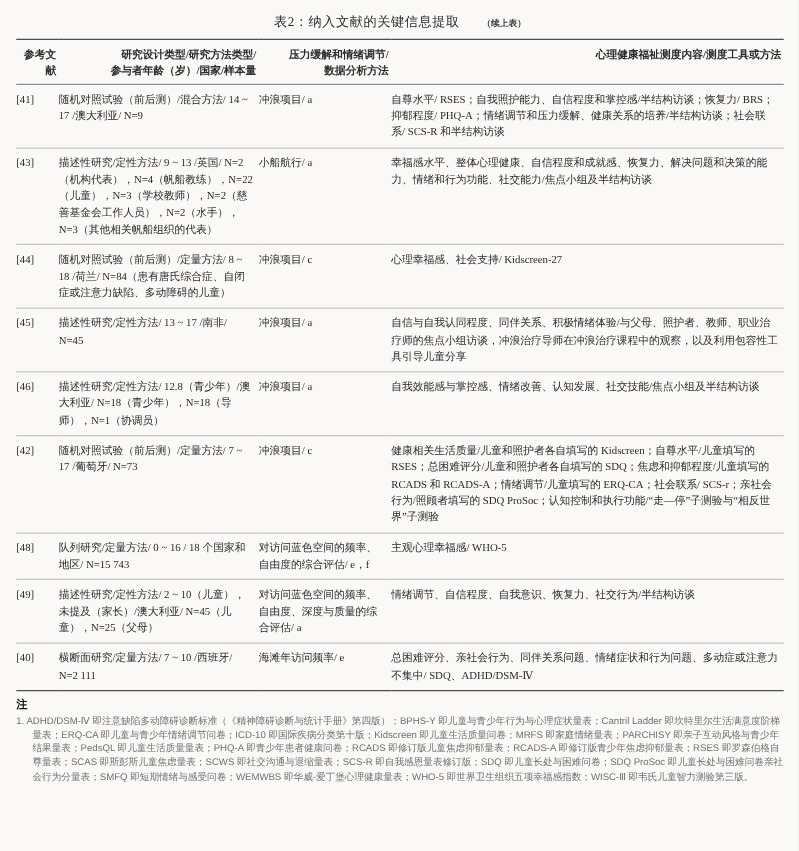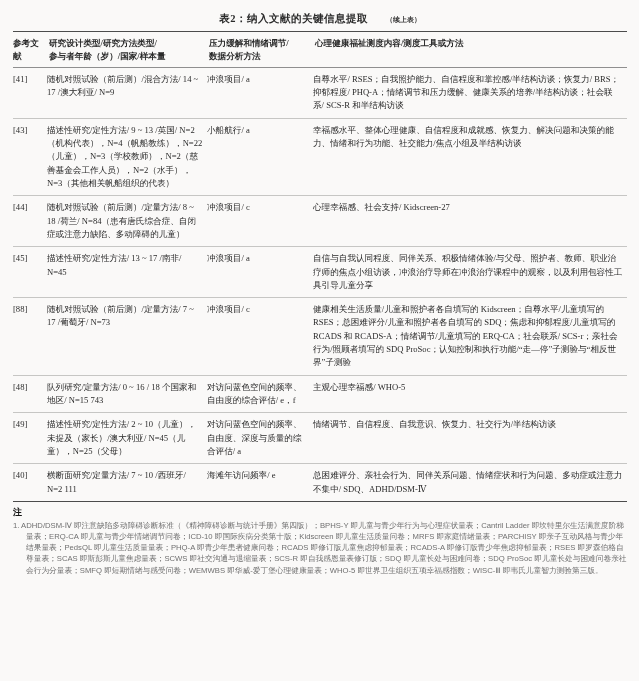--- a/index.html
+++ b/index.html
@@ -8,36 +8,36 @@
     width:639px; height:681px;
     margin:0 auto;
     background:#faf9f8;
     box-sizing:border-box;
     padding:6px 12px 4px 13px;
     overflow:hidden;
     font-family:"Liberation Serif","DejaVu Serif",serif;
     color:#2a2a2a;
   }
   .title-row { text-align:center; margin:2px 0 5px; }
-  .title-text { font-size:10.5px; font-weight:bold; letter-spacing:0.5px; }
+  .title-text { font-size:10.5px; font-weight:normal; letter-spacing:0.5px; }
   .title-suffix { font-size:7px; font-weight:bold; margin-left:18px; color:#3a3a3a; }
 
   table.main { width:100%; border-collapse:collapse; table-layout:fixed; }
   col.c-ref  { width:34px; }
   col.c-design { width:160px; }
   col.c-blue { width:106px; }
   col.c-mental { width:314px; }
 
   thead tr { border-top:1.6px solid #4c4c4c; border-bottom:1px solid #8f8f8f; }
   thead th {
     font-size:8.6px; font-weight:bold; line-height:1.5;
-    text-align:left; vertical-align:top;
+    text-align:right; vertical-align:top;
     padding:5px 2px 4px;
   }
-  thead th.th-ref { text-align:left; padding-left:0; }
+  thead th.th-ref { text-align:right; padding-left:0; }
   thead th div { white-space:normal; }
 
   tbody tr { border-bottom:1px solid #c6c6c4; }
   tbody tr:last-child { border-bottom:1.6px solid #4c4c4c; }
   tbody td {
     font-size:8.6px; line-height:1.55;
     vertical-align:top; text-align:left;
     padding:5px 4px 5px 0;
     word-break:break-word;
   }
@@ -108,21 +108,27 @@
         <td>冲浪项目/ c</td>
         <td>心理幸福感、社会支持/ Kidscreen-27</td>
       </tr>
       <tr>
         <td class="td-ref">[45]</td>
         <td>描述性研究/定性方法/ 13 ~ 17 /南非/ N=45</td>
         <td>冲浪项目/ a</td>
         <td>自信与自我认同程度、同伴关系、积极情绪体验/与父母、照护者、教师、职业治疗师的焦点小组访谈，冲浪治疗导师在冲浪治疗课程中的观察，以及利用包容性工具引导儿童分享</td>
       </tr>
       <tr>
-        <td class="td-ref">[88]</td>
+        <td class="td-ref">[46]</td>
+        <td>描述性研究/定性方法/ 12.8（青少年）/澳大利亚/ N=18（青少年），N=18（导师），N=1（协调员）</td>
+        <td>冲浪项目/ a</td>
+        <td>自我效能感与掌控感、情绪改善、认知发展、社交技能/焦点小组及半结构访谈</td>
+      </tr>
+      <tr>
+        <td class="td-ref">[42]</td>
         <td>随机对照试验（前后测）/定量方法/ 7 ~ 17 /葡萄牙/ N=73</td>
         <td>冲浪项目/ c</td>
         <td>健康相关生活质量/儿童和照护者各自填写的 Kidscreen；自尊水平/儿童填写的 RSES；总困难评分/儿童和照护者各自填写的 SDQ；焦虑和抑郁程度/儿童填写的 RCADS 和 RCADS-A；情绪调节/儿童填写的 ERQ-CA；社会联系/ SCS-r；亲社会行为/照顾者填写的 SDQ ProSoc；认知控制和执行功能/“走—停”子测验与“相反世界”子测验</td>
       </tr>
       <tr>
         <td class="td-ref">[48]</td>
         <td>队列研究/定量方法/ 0 ~ 16 / 18 个国家和地区/ N=15 743</td>
         <td>对访问蓝色空间的频率、自由度的综合评估/ e，f</td>
         <td>主观心理幸福感/ WHO-5</td>
       </tr>

